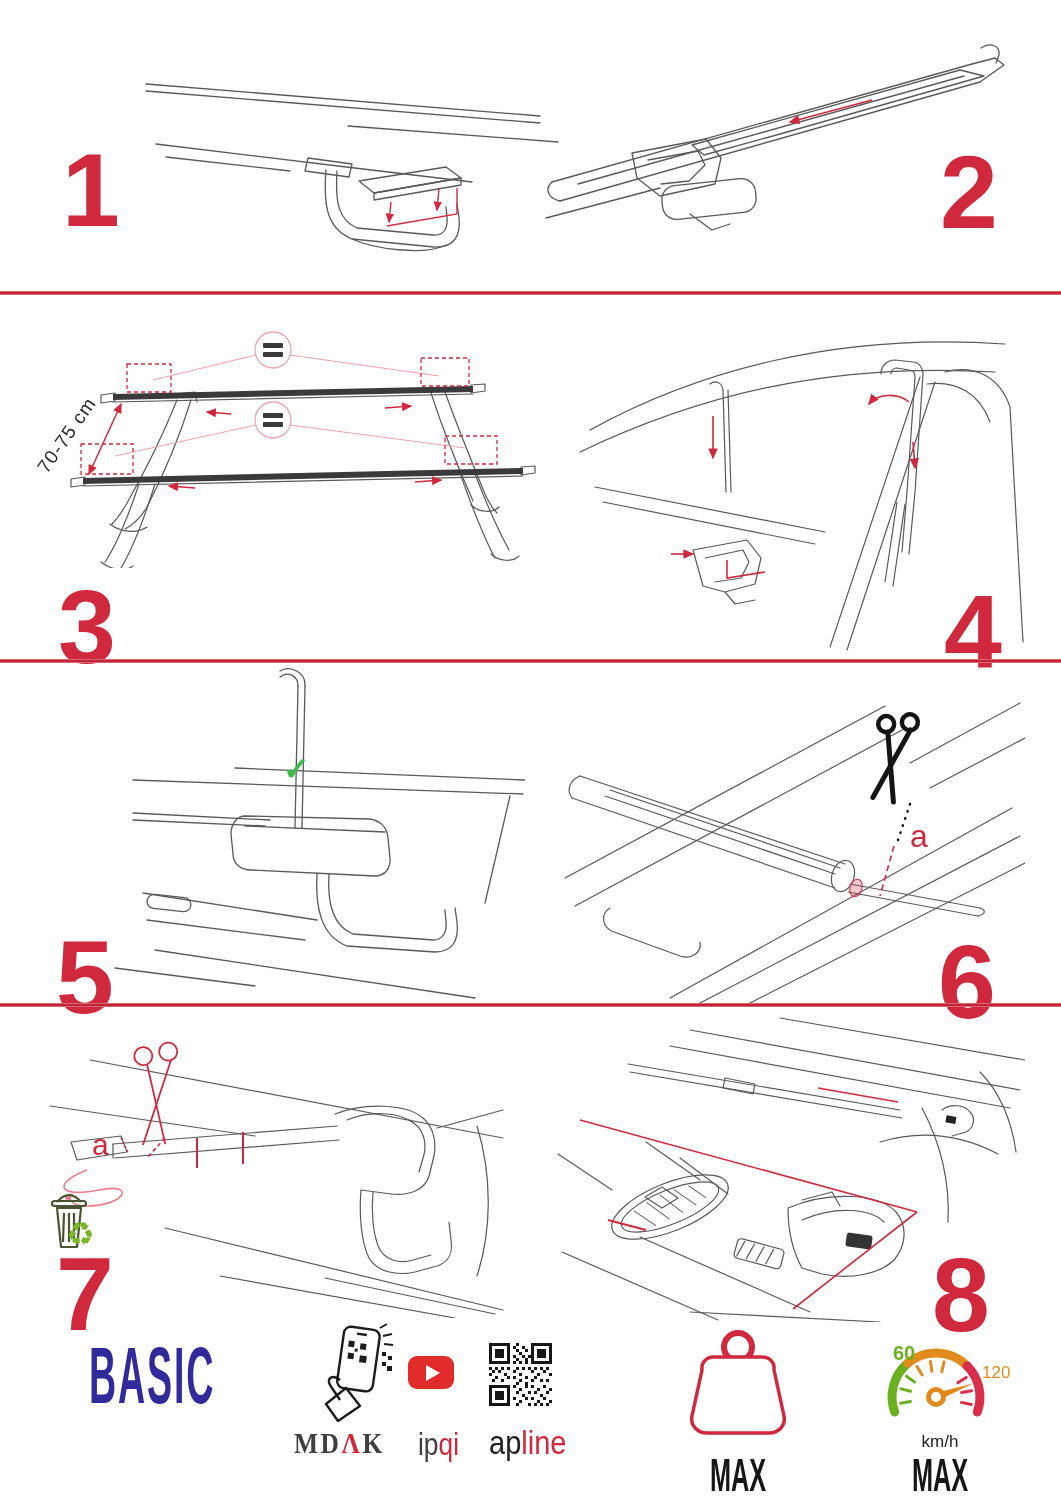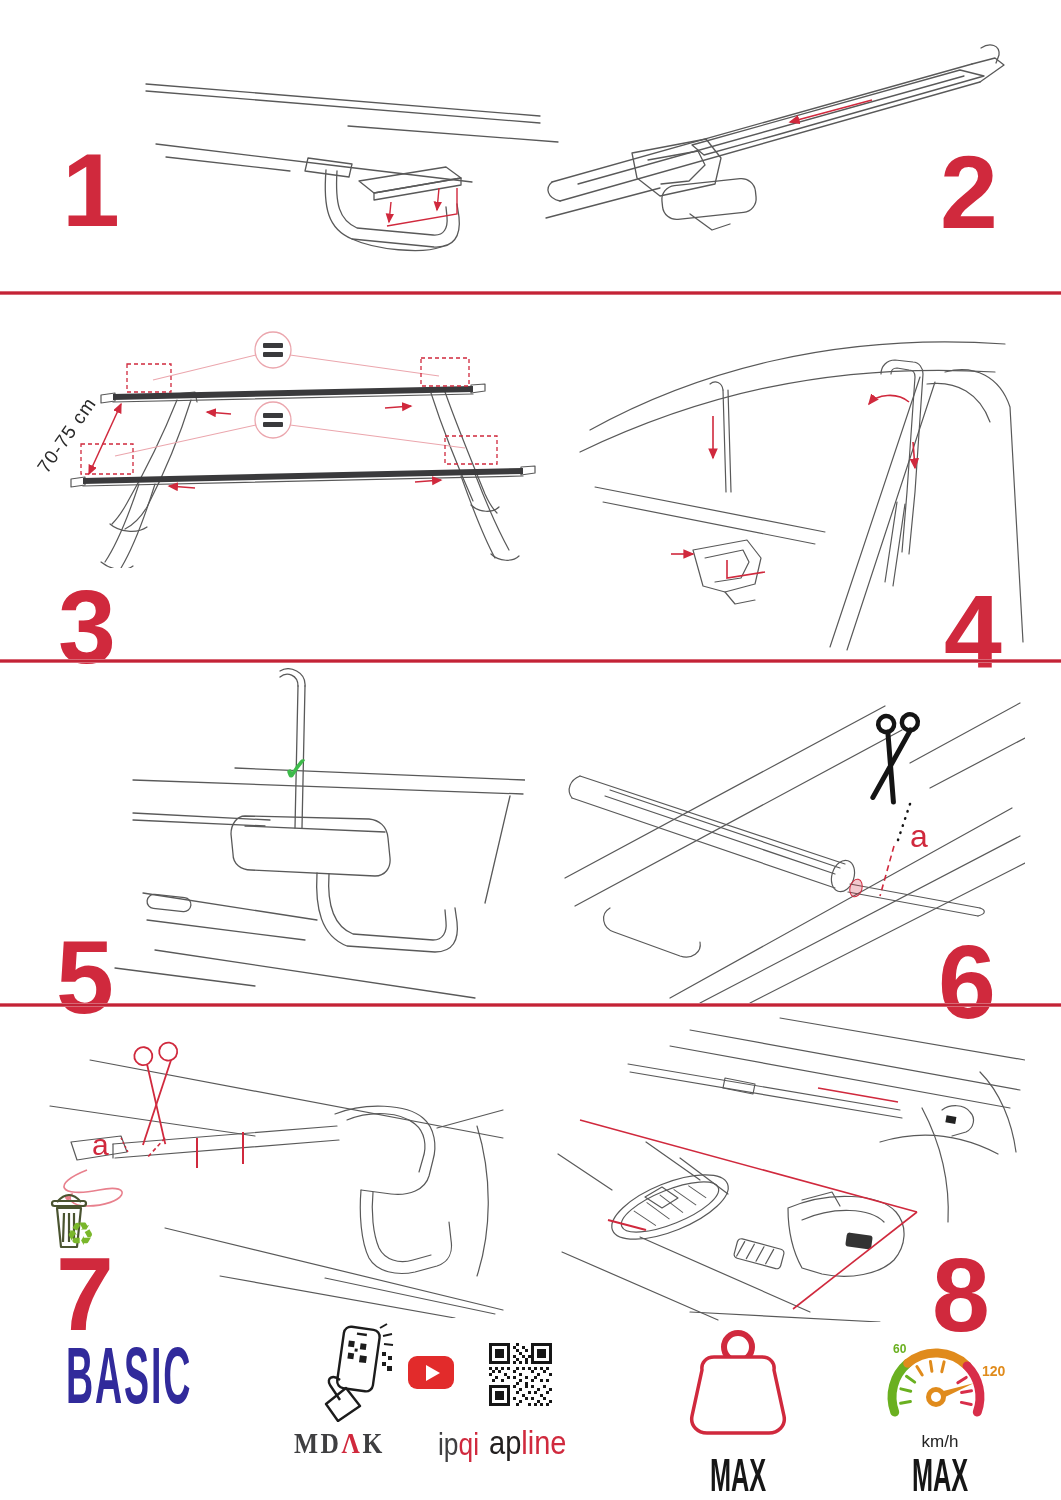--- a/index.html
+++ b/index.html
@@ -20,22 +20,22 @@
   .brand-sub{font-size:36px;letter-spacing:0;transform:scaleX(0.78);line-height:1;color:#232020;}
   .brand-sub .red{color:#d0293d;}
   .mdak{font-size:30px;font-weight:bold;color:#3f3f41;letter-spacing:3px;transform:scaleX(0.85);transform-origin:left center;display:inline-block;}
   .mdak .red{color:#d0293d;}
   .ipqi{font-size:31px;color:#3f3f41;transform:scaleX(0.85);transform-origin:left center;display:inline-block;}
   .ipqi .red{color:#d0293d;}
   .apline{font-size:33px;color:#232020;transform:scaleX(0.88);transform-origin:left center;display:inline-block;}
   .apline .red{color:#d0293d;}
   .kg-label{font-size:40px;font-weight:bold;color:#d0293d;transform:scaleX(0.6);transform-origin:center;display:inline-block;letter-spacing:1px;}
   .max-label{font-size:46px;font-weight:bold;color:#161616;transform:scaleX(0.55);transform-origin:center;display:inline-block;}
-  .gauge-low{font-size:12px;font-weight:bold;color:#6ab020;}
-  .gauge-high{font-size:14px;font-weight:bold;color:#e08b1c;}
+  .gauge-low{font-size:20px;font-weight:bold;color:#6ab020;}
+  .gauge-high{font-size:17px;font-weight:normal;color:#e08b1c;}
   .gauge-unit{font-size:17px;color:#232323;}
   .center{text-align:center;}
   .yt{position:absolute;left:408px;top:1356px;width:46px;height:33px;background:#e22b2b;border-radius:9px;
     display:flex;align-items:center;justify-content:center;}
   .yt-tri{width:0;height:0;border-left:14px solid #ffffff;border-top:8px solid transparent;border-bottom:8px solid transparent;margin-left:3px;}
 </style>
 </head>
 <body>
 
 <div id="page">
@@ -356,21 +356,21 @@
     <rect x="396" y="104" width="10" height="7" fill="#222222" transform="rotate(10 400 107)"></rect>
     <rect x="296" y="222" width="26" height="14" rx="3" fill="#333333" transform="rotate(8 309 229)"></rect>
     <g stroke="#d0293d" stroke-width="1.6" fill="none">
       <line x1="268" y1="76" x2="348" y2="90"></line>
       <line x1="30" y1="108" x2="367" y2="200"></line>
       <line x1="243" y1="297" x2="367" y2="200"></line>
       <path d="M58,208 L96,218" stroke-width="2"></path>
     </g>
   </svg>
 
-  <div class="overlay" style="left:66px;top:1336px;">
+  <div class="overlay" style="left:89px;top:1336px;">
     <span class="cond brand-basic">BASIC</span>
   </div>
 
   <svg class="ill" style="left:316px;top:1322px;" width="78" height="100" viewBox="0 0 78 100">
     <g transform="rotate(8 42 40)">
       <rect x="24" y="6" width="36" height="62" rx="7" stroke="#1c1c1c" stroke-width="2.4" fill="none"></rect>
       <line x1="37" y1="12" x2="47" y2="12" stroke="#1c1c1c" stroke-width="2.4"></line>
       <g fill="#1c1c1c">
         <rect x="30" y="20" width="6" height="6"></rect>
           <rect x="42" y="21" width="6" height="6"></rect>
@@ -395,21 +395,21 @@
         <rect x="71" y="44" width="5" height="5"></rect>
     </g>
   </svg>
   <div class="overlay" style="left:294px;top:1426px;font-family:Liberation Serif, serif;">
     <span class="mdak"><span>MD</span><span class="red">Λ</span><span>K</span></span>
   </div>
 
   <div class="yt">
       <span class="yt-tri"></span>
     </div>
-  <div class="overlay" style="left:438px;top:1427px;">
+  <div class="overlay" style="left:418px;top:1427px;">
     <span class="ipqi"><span>ip</span><span class="red">qi</span></span>
   </div>
 
   <svg class="ill" style="left:489px;top:1343px;" width="63" height="63" viewBox="0 0 21 21" shape-rendering="crispEdges">
     <rect x="0" y="0" width="21" height="21" fill="#ffffff"></rect>
     <path fill="#161616" fill-rule="evenodd" d="M0,0h7v7h-7z M1,1v5h5v-5z M2,2h3v3h-3z M14,0h7v7h-7z M15,1v5h5v-5z M16,2h3v3h-3z M0,14h7v7h-7z M1,15v5h5v-5z M2,16h3v3h-3z"></path>
     <path fill="#161616" d="M9,0h1v1h-1z M8,1h1v1h-1z M11,1h1v1h-1z M9,2h1v1h-1z M12,2h1v1h-1z M10,3h1v1h-1z M8,4h1v1h-1z M11,4h1v1h-1z M13,4h1v1h-1z M9,5h1v1h-1z M12,5h1v1h-1z M8,6h1v1h-1z M10,6h1v1h-1z M12,6h1v1h-1z M0,8h1v1h-1z M2,8h1v1h-1z M4,8h1v1h-1z M6,8h1v1h-1z M1,9h1v1h-1z M3,9h1v1h-1z M5,10h1v1h-1z M0,10h1v1h-1z M2,11h1v1h-1z M6,11h1v1h-1z M1,12h1v1h-1z M4,12h1v1h-1z M9,8h1v1h-1z M11,8h1v1h-1z M13,8h1v1h-1z M15,8h1v1h-1z M17,8h1v1h-1z M19,8h1v1h-1z M8,9h1v1h-1z M14,9h1v1h-1z M18,9h1v1h-1z M10,10h1v1h-1z M16,10h1v1h-1z M20,10h1v1h-1z M8,11h1v1h-1z M12,11h1v1h-1z M15,11h1v1h-1z M10,12h1v1h-1z M14,12h1v1h-1z M17,12h1v1h-1z M19,12h1v1h-1z M9,13h1v1h-1z M12,13h1v1h-1z M8,14h1v1h-1z M12,14h1v1h-1z M14,14h1v1h-1z M18,14h1v1h-1z M10,15h1v1h-1z M16,15h1v1h-1z M20,15h1v1h-1z M9,16h1v1h-1z M13,16h1v1h-1z M15,16h1v1h-1z M11,17h1v1h-1z M17,17h1v1h-1z M19,16h1v1h-1z M8,18h1v1h-1z M12,18h1v1h-1z M14,18h1v1h-1z M18,18h1v1h-1z M10,19h1v1h-1z M16,19h1v1h-1z M20,19h1v1h-1z M9,20h1v1h-1z M13,20h1v1h-1z M15,20h1v1h-1z M17,20h1v1h-1z M19,20h1v1h-1z"></path>
   </svg>
   <div class="overlay" style="left:489px;top:1424px;">
     <span class="apline"><span>ap</span><span class="red">line</span></span>

